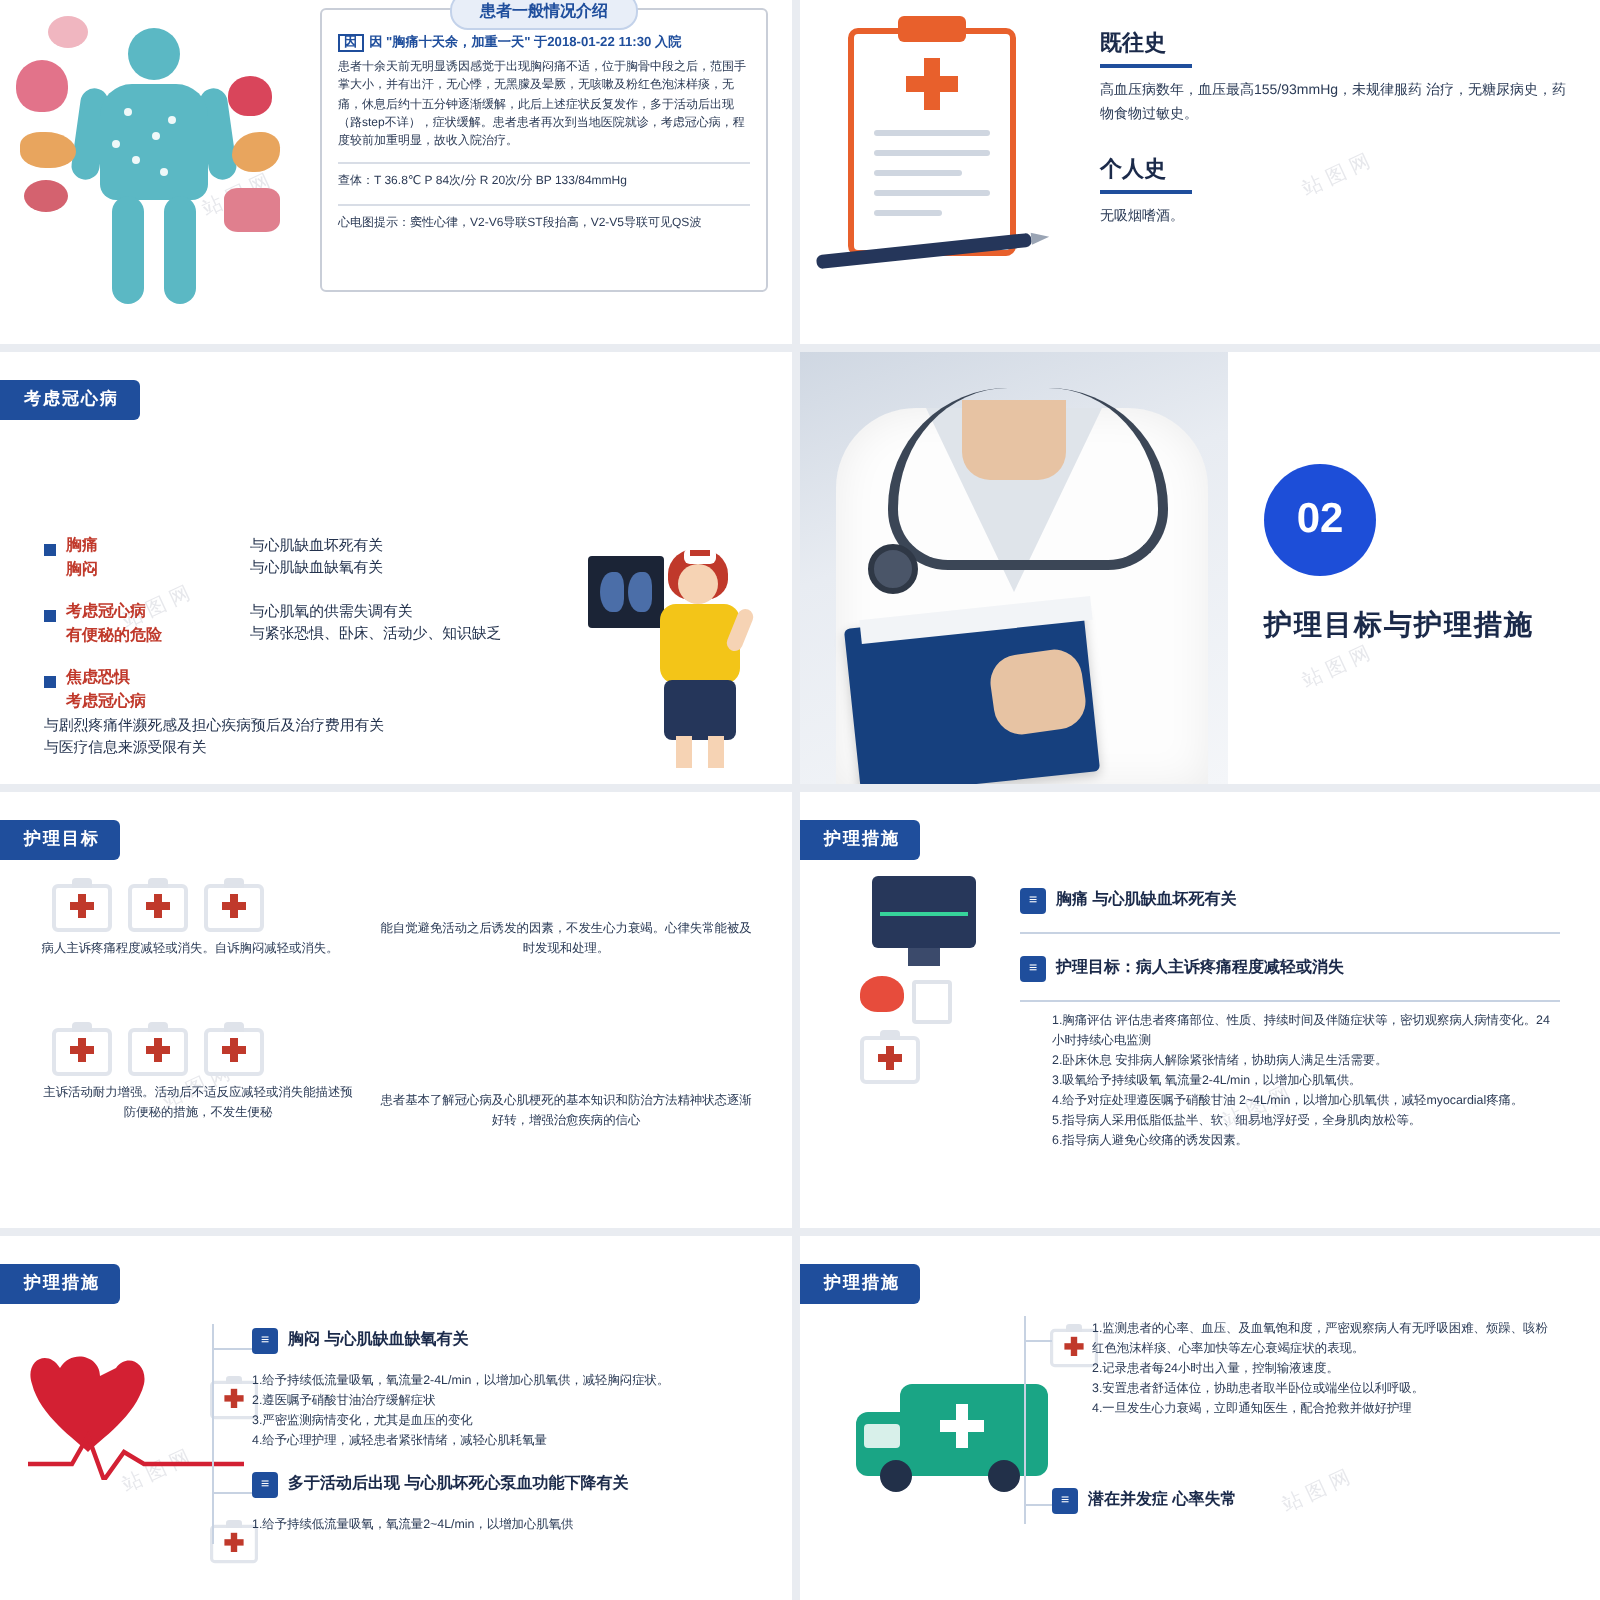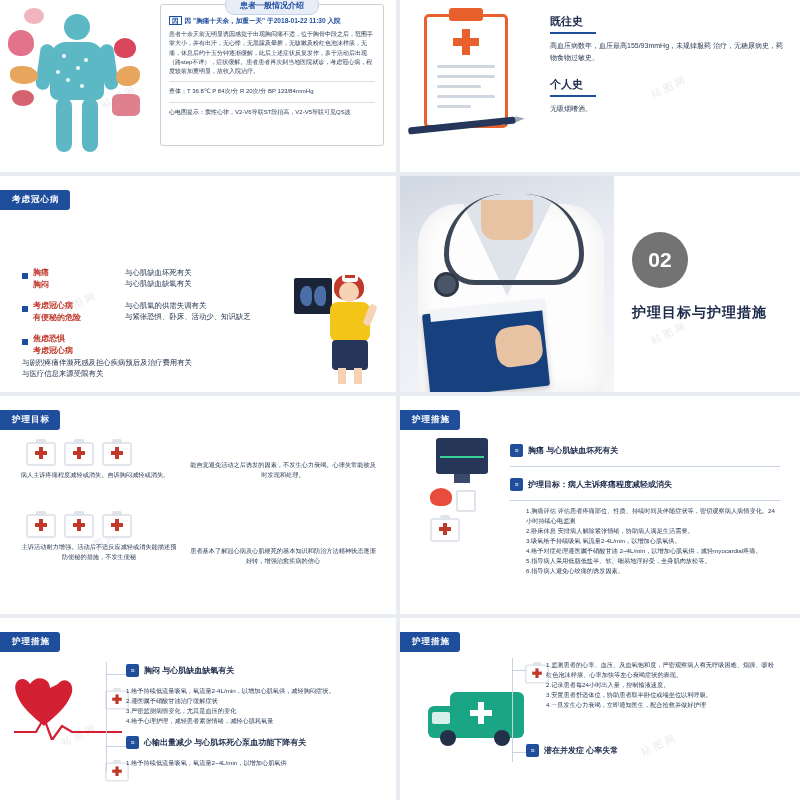--- a/index.html
+++ b/index.html
@@ -93,21 +93,21 @@
   .coat{position:absolute;left:18px;top:28px;width:186px;height:190px;background:#fdfdfd;border-radius:40px 40px 0 0;box-shadow:inset 0 0 22px rgba(0,0,0,.07);}
   .coat-v{position:absolute;left:50%;top:0;transform:translateX(-50%);width:0;height:0;border-left:44px solid transparent;border-right:44px solid transparent;border-top:92px solid #dfe4ea;}
   .neck{position:absolute;left:50%;top:0;transform:translateX(-50%);width:52px;height:40px;background:#e7c3a3;border-radius:0 0 14px 14px;}
   .steth{position:absolute;left:44px;top:18px;width:130px;height:86px;border:5px solid #3b4656;border-radius:60px 60px 30px 30px;border-top:none;}
   .steth-bell{position:absolute;left:34px;top:96px;width:19px;height:19px;border-radius:50%;background:#4a5568;border:3px solid #2f3846;}
   .folder{position:absolute;left:26px;top:132px;width:120px;height:84px;background:#16407e;border-radius:3px;transform:rotate(-6deg);box-shadow:0 2px 6px rgba(0,0,0,.2);}
   .folder2{position:absolute;left:30px;top:128px;width:116px;height:12px;background:#f2f4f7;transform:rotate(-6deg);}
   .hand{position:absolute;left:96px;top:150px;width:46px;height:40px;background:#e7c3a3;border-radius:14px;transform:rotate(-8deg);}
   .circ{
     position:absolute;left:232px;top:56px;width:56px;height:56px;border-radius:50%;
-    background:#737373;color:#fff;font-size:21px;font-weight:bold;
+    background:#1d4ed8;color:#fff;font-size:21px;font-weight:bold;
     display:flex;align-items:center;justify-content:center;
   }
   .s4-t{position:absolute;left:232px;top:128px;font-size:14px;font-weight:bold;color:#1b2a4a;letter-spacing:1px;}
   
   .kit{position:relative;width:26px;height:20px;background:#fff;border:2px solid #e1e5ec;border-radius:3px;}
   .kit-h{position:absolute;left:50%;transform:translateX(-50%);top:-5px;width:10px;height:5px;background:#dfe3ea;border-radius:2px 2px 0 0;}
   .kit-cv{position:absolute;left:50%;transform:translateX(-50%);top:3px;width:4px;height:12px;background:#c0392b;}
   .kit-ch{position:absolute;left:50%;transform:translateX(-50%);top:7px;width:12px;height:4px;background:#c0392b;}
   .txtblock{font-size:6.2px;line-height:1.6;color:#2a3a55;}
   .bi{display:inline-flex;align-items:center;justify-content:center;width:13px;height:13px;background:#1f4e9c;color:#fff;font-size:7px;border-radius:2px;margin-right:5px;}
@@ -355,21 +355,21 @@
         <div class="kit-h"></div>
         <div class="kit-cv"></div>
         <div class="kit-ch"></div>
       </div>
     <div style="position:absolute;left:126px;top:68px;width:250px;white-space:pre-line;" class="txtblock">1.给予持续低流量吸氧，氧流量2-4L/min，以增加心肌氧供，减轻胸闷症状。
 2.遵医嘱予硝酸甘油治疗缓解症状
 3.严密监测病情变化，尤其是血压的变化
 4.给予心理护理，减轻患者紧张情绪，减轻心肌耗氧量</div>
 
     <div style="position:absolute;left:126px;top:118px;font-size:8px;font-weight:bold;color:#1b2a4a;">
-      <span class="bi">≡</span><span>心输出量减少   与心肌坏死心泵血功能下降有关</span>
+      <span class="bi">≡</span><span>多于活动后出现   与心肌坏死心泵血功能下降有关</span>
     </div>
     <div class="kit" style="position:absolute;left:102px;top:142px;transform:scale(.8);">
         <div class="kit-h"></div>
         <div class="kit-cv"></div>
         <div class="kit-ch"></div>
       </div>
     <div style="position:absolute;left:126px;top:140px;width:250px;white-space:pre-line;" class="txtblock">1.给予持续低流量吸氧，氧流量2~4L/min，以增加心肌氧供</div>
 
     <div class="hline" style="left:106px;top:44px;width:1px;height:110px;"></div>
     <div class="hline" style="left:106px;top:56px;width:20px;height:1px;"></div>

